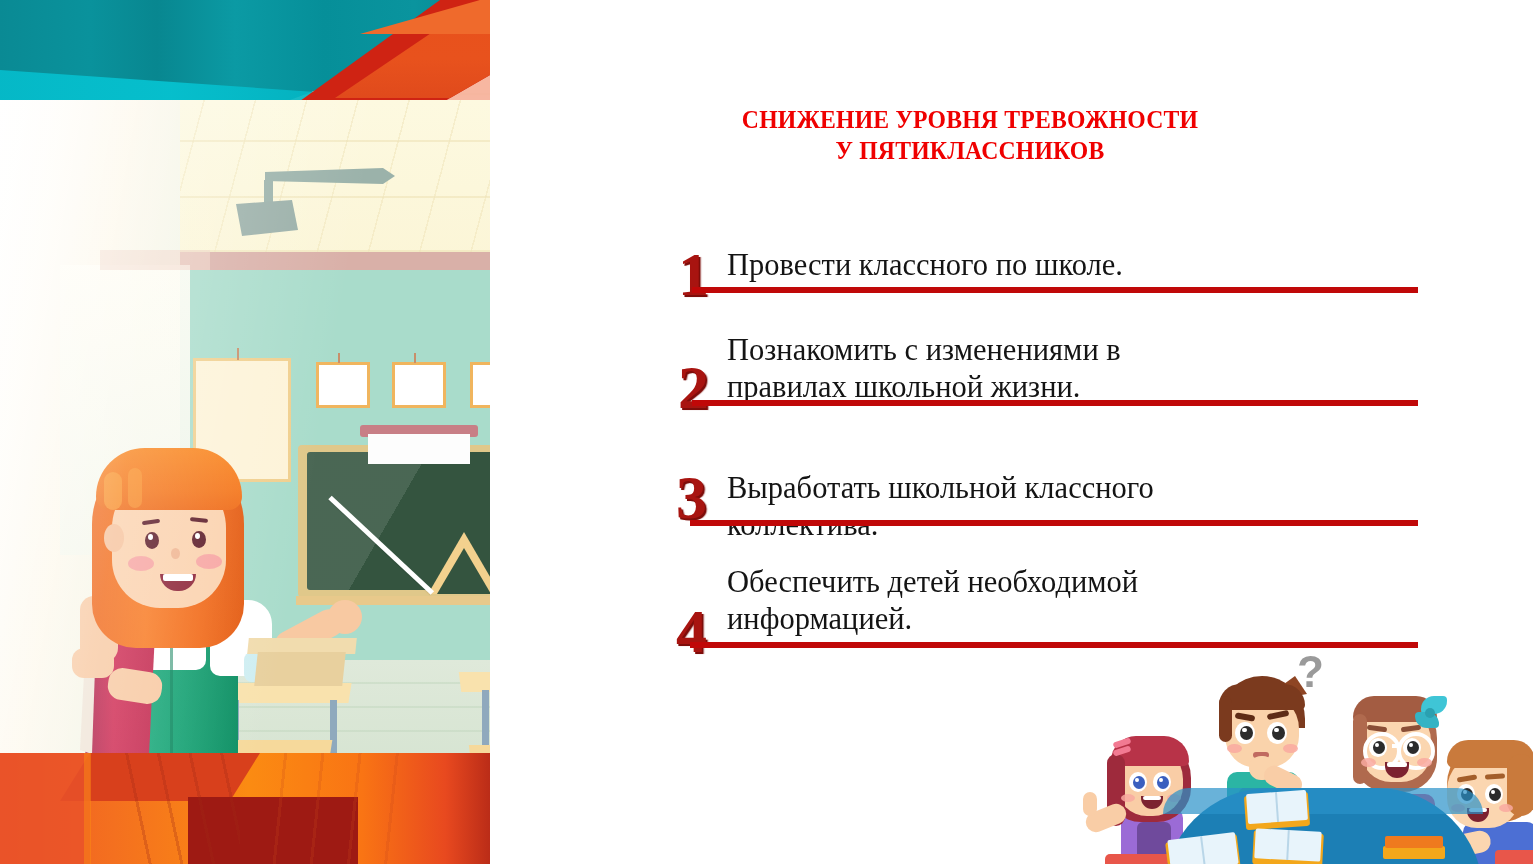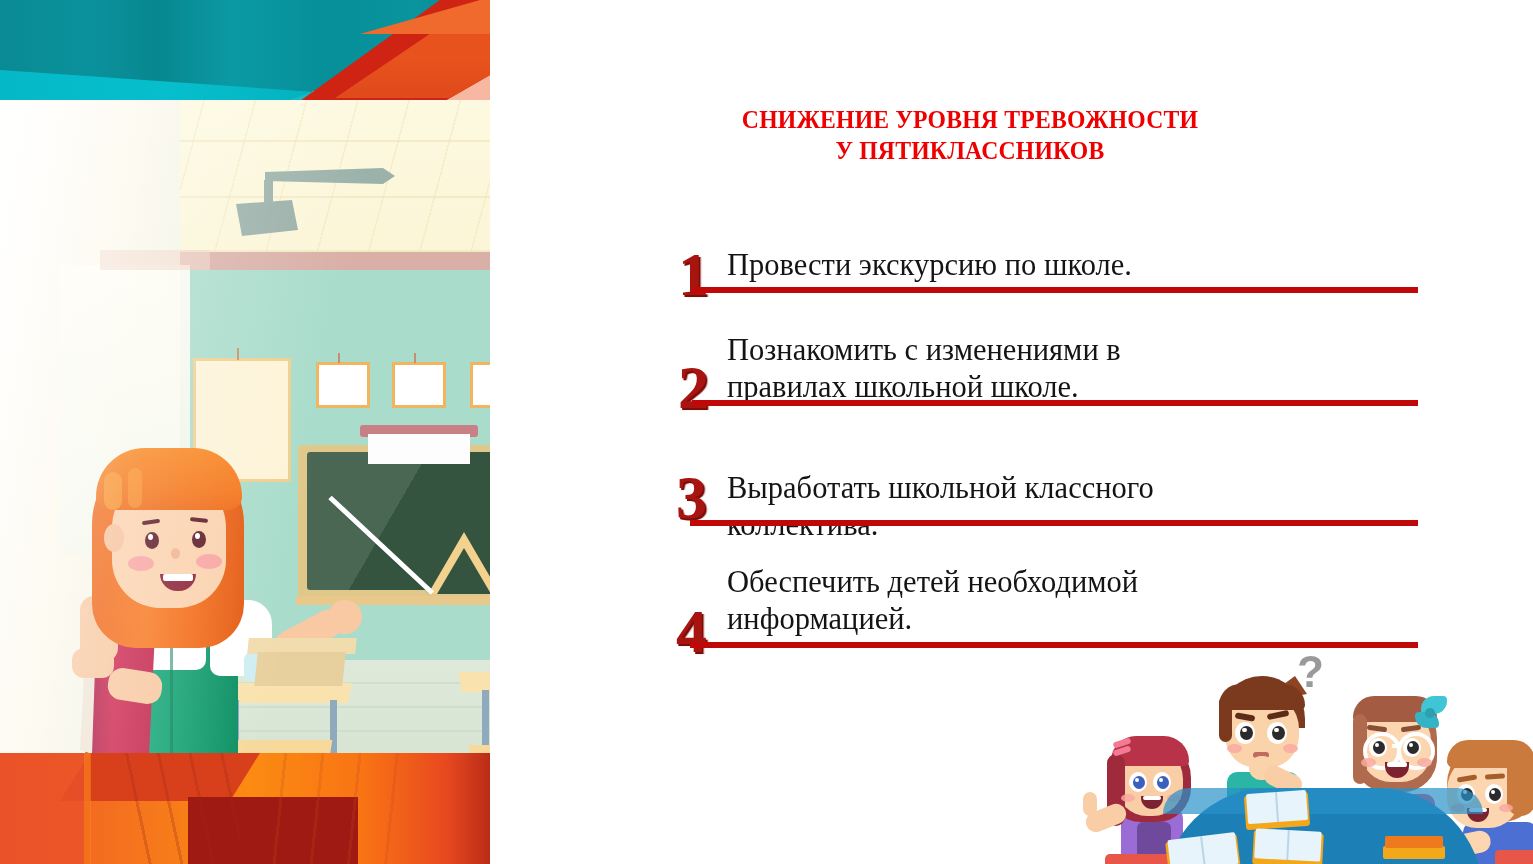--- a/index.html
+++ b/index.html
@@ -257,28 +257,28 @@
          background:repeating-linear-gradient(96deg,transparent 0 34px,rgba(200,70,25,.22) 34px 37px);"></div>
   </div>
 
   <div class="panel"></div>
 
   <div class="title">СНИЖЕНИЕ УРОВНЯ ТРЕВОЖНОСТИ
 У ПЯТИКЛАССНИКОВ</div>
 
   <div class="item">
     <div class="num" style="left:678px;top:243px;">1</div>
-    <div class="itext" style="left:727px;top:247px;width:690px;">Провести экскурсию по школе.</div>
+    <div class="itext" style="left:727px;top:247px;width:690px;">Провести классного по школе.</div>
     <div class="rule" style="left:692px;top:287px;width:726px;"></div>
   </div>
 
   <div class="item">
     <div class="num" style="left:678px;top:356px;">2</div>
     <div class="itext" style="left:727px;top:332px;width:690px;"> Познакомить с изменениями в
-правилах школьной школе.</div>
+правилах школьной жизни.</div>
     <div class="rule" style="left:692px;top:400px;width:726px;"></div>
   </div>
 
   <div class="item">
     <div class="num" style="left:676px;top:466px;">3</div>
     <div class="itext" style="left:727px;top:470px;width:690px;">Выработать школьной классного
 коллектива.</div>
     <div class="rule" style="left:690px;top:520px;width:728px;"></div>
   </div>
 

